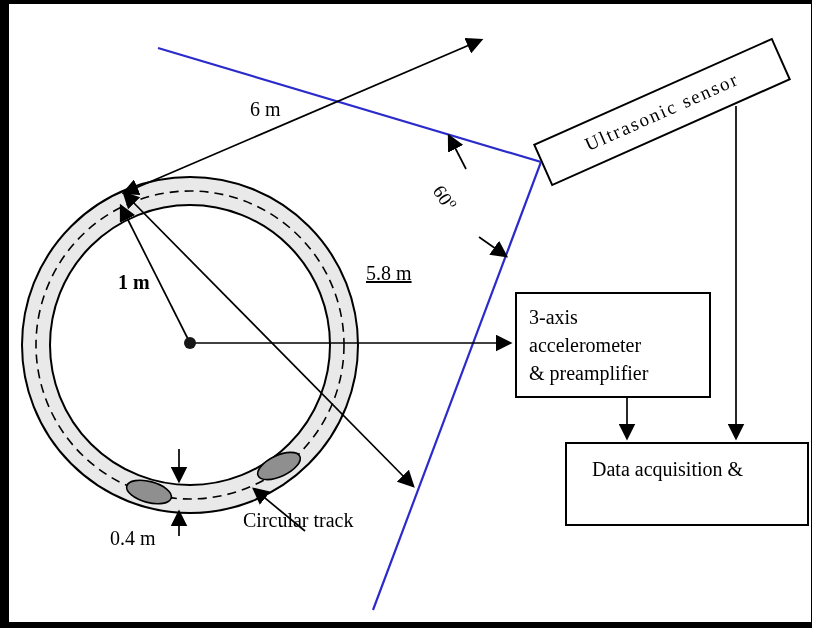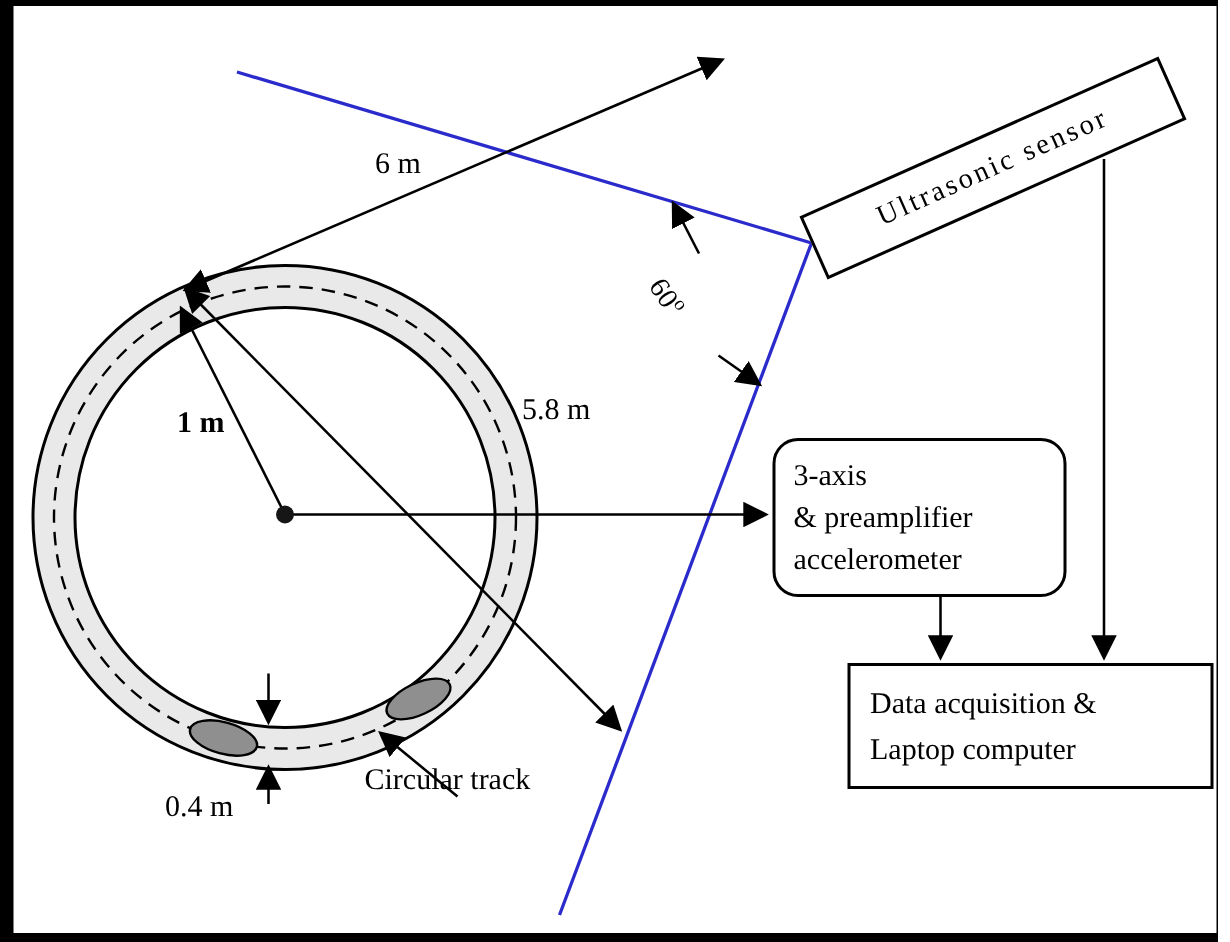--- a/index.html
+++ b/index.html
@@ -36,25 +36,24 @@
     left:531px;top:89px;width:262px;height:46px;
     transform:rotate(-24deg);
     display:flex;align-items:center;justify-content:center;
     letter-spacing:2px;
     font-size:19px;
   }
   .box-accel{
     left:515px;top:292px;width:196px;height:106px;
     padding:9px 0 16px 12px;
     line-height:28px;
-    border-radius:17px;
   }
   .box-daq{
     left:565px;top:442px;width:244px;height:84px;
-    padding:10px 0 0 13px;
+    padding:10px 0 0 25px;
     line-height:31px;
   }
 </style>
 </head>
 <body>
 
 <div class="stage">
 
   <svg width="820" height="628" viewBox="0 0 820 628">
     <defs>
@@ -91,40 +90,39 @@
       <line x1="305" y1="531" x2="254" y2="489" marker-end="url(#arr)"></line>
       <line x1="466" y1="169" x2="449" y2="136" marker-end="url(#arr)"></line>
       <line x1="479" y1="237" x2="506" y2="256" marker-end="url(#arr)"></line>
     </g>
 
     <circle cx="190" cy="343" r="6" fill="#161616"></circle>
   </svg>
 
   <div class="label" style="left:250px;top:98px;">6 m</div>
 
-  <div class="label" style="left:348px;top:262px;">5.8 m</div>
+  <div class="label" style="left:366px;top:262px;text-decoration:underline;">5.8 m</div>
 
   <div class="label" style="left:118px;top:271px;font-weight:bold;">1 m</div>
 
   <div class="label" style="left:110px;top:527px;">0.4 m</div>
 
   <div class="label" style="left:243px;top:509px;">Circular track</div>
 
   <div class="label angle" style="left:448px;top:180px;">
     <span>60</span><sup>o</sup>
   </div>
 
   <div class="box box-sensor">
     <span>Ultrasonic sensor</span>
   </div>
 
   <div class="box box-accel">
     <div>3-axis</div>
+    <div>accelerometer</div>
     <div>&amp; preamplifier</div>
-    <div>accelerometer</div>
   </div>
 
   <div class="box box-daq">
     <div>Data acquisition &amp;</div>
-    <div>Laptop computer</div>
   </div>
 
 </div>
 
 </body></html>

